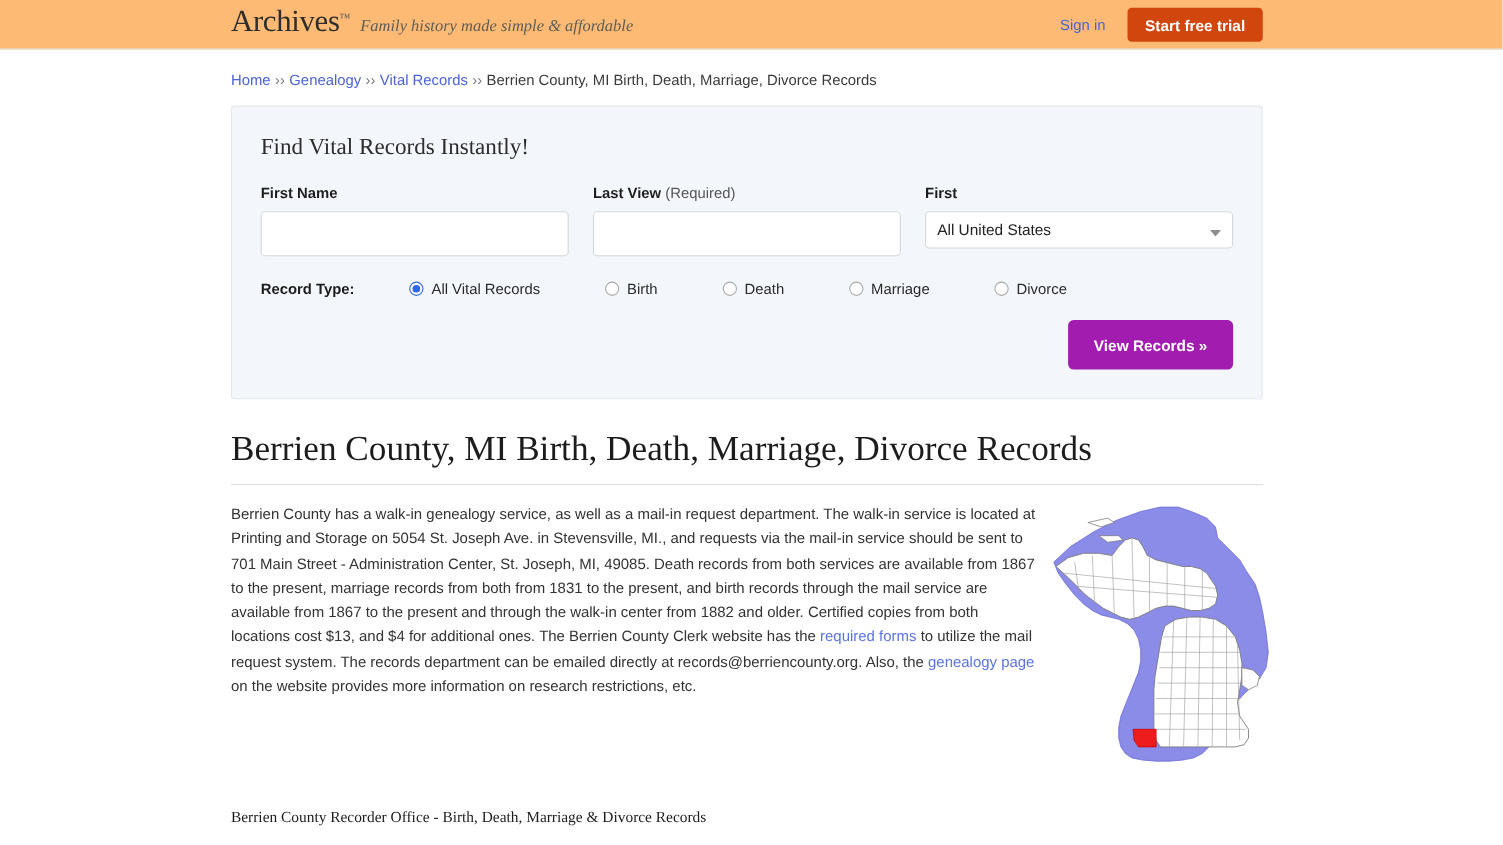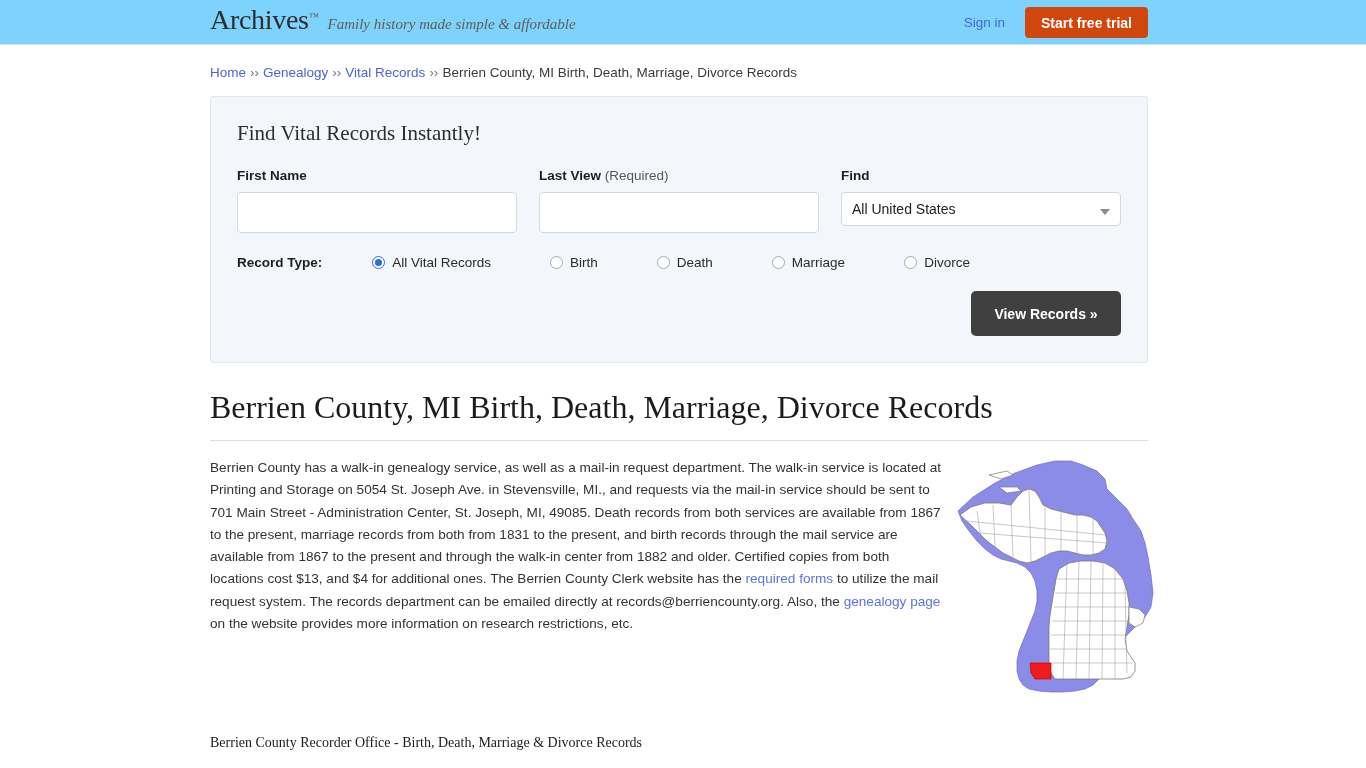--- a/index.html
+++ b/index.html
@@ -9,21 +9,21 @@
     width: 1366px; height: 768px;
     overflow: hidden;
     background: #ffffff;
     font-family: "Liberation Sans", sans-serif;
     color: #333333;
   }
 
   
   .topbar {
     height: 45px;
-    background: #7dd3fc;
+    background: #fdba74;
     border-bottom: 1px solid #e2e2dc;
     display: flex;
     align-items: center;
     position: relative;
   }
   .brand-wrap {
     position: absolute;
     left: 210px;
     top: 6px;
     display: flex;
@@ -219,21 +219,21 @@
   }
   .radio-text { color: #2a2a2a; }
 
   
   .btn-row {
     display: flex;
     justify-content: flex-end;
     margin-top: 21px;
   }
   .view-btn {
-    background: #404040;
+    background: #a21caf;
     color: #ffffff;
     border: none;
     border-radius: 5px;
     font-size: 14px;
     font-weight: bold;
     font-family: "Liberation Sans", sans-serif;
     width: 150px;
     height: 45px;
     cursor: pointer;
   }
@@ -312,21 +312,21 @@
     <div class="field-row">
       <div class="field">
         <label class="field-label">First Name</label>
         <input class="text-input" type="text" placeholder="" style="">
       </div>
       <div class="field">
         <label class="field-label"><span>Last View</span> <span class="req">(Required)</span></label>
         <input class="text-input" type="text" placeholder="" style="">
       </div>
       <div class="field">
-        <label class="field-label">Find</label>
+        <label class="field-label">First</label>
         <div class="select-wrap">
           <div class="select-input">All United States</div>
           <span class="caret"></span>
         </div>
       </div>
     </div>
 
     <div class="record-row">
       <span class="record-label">Record Type:</span>
 

